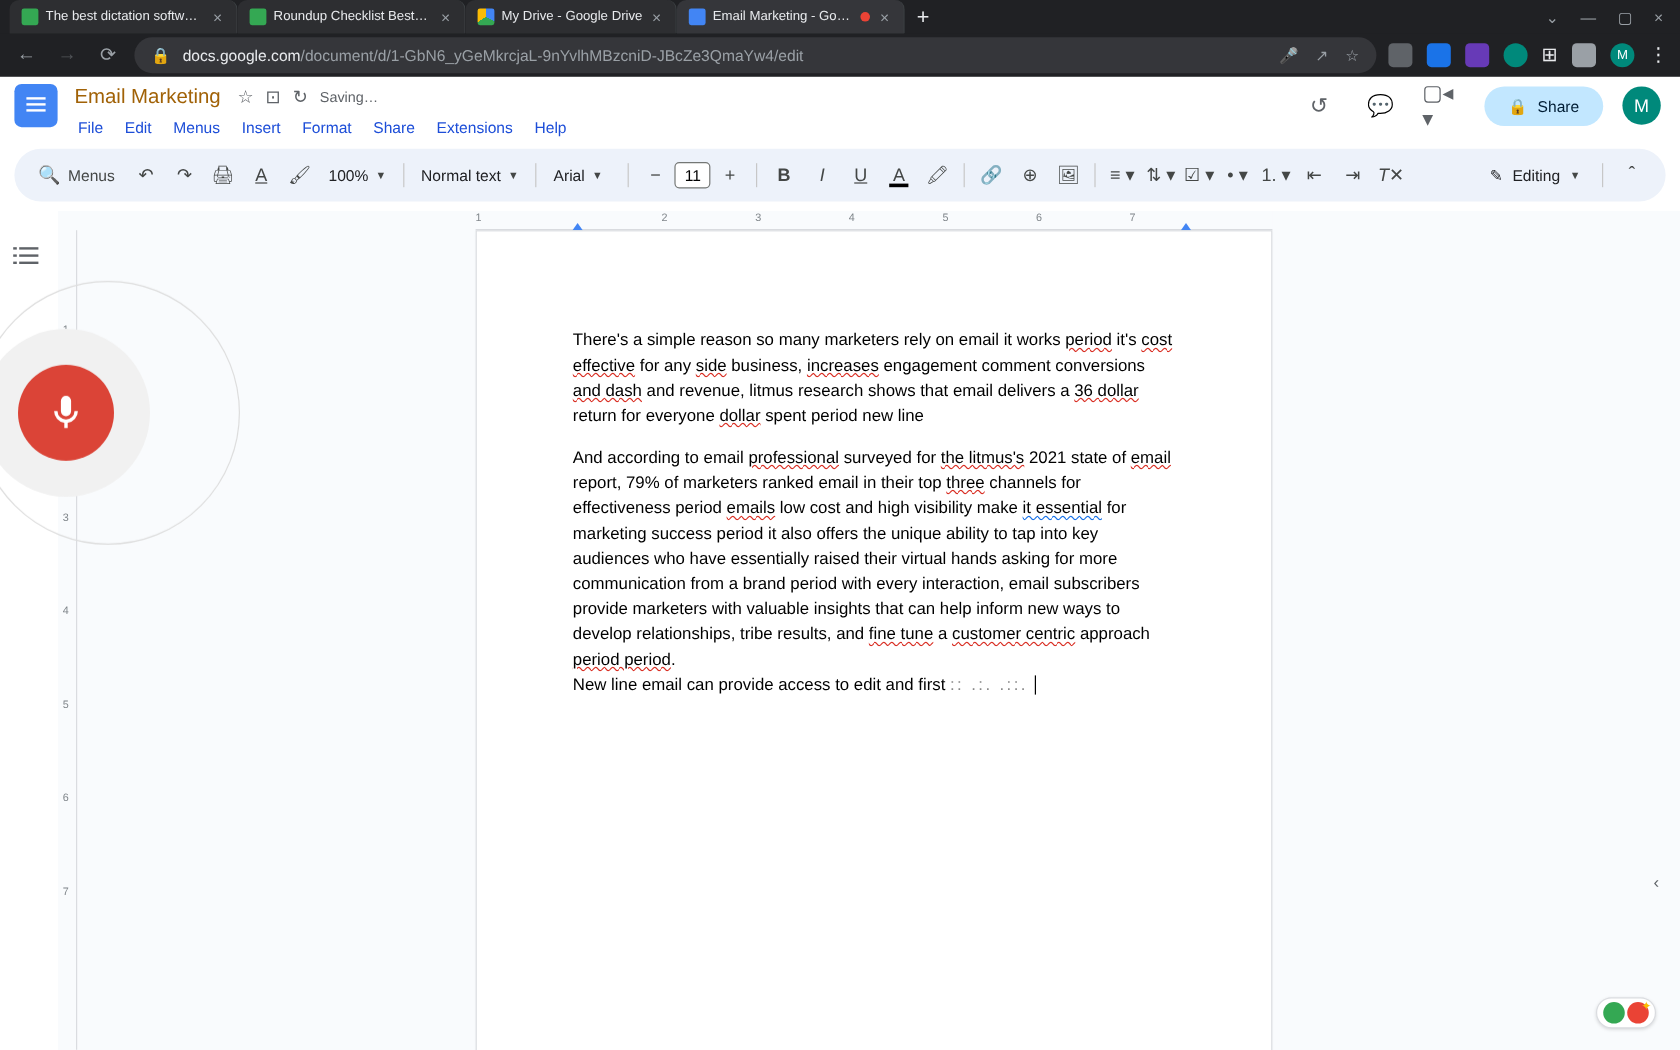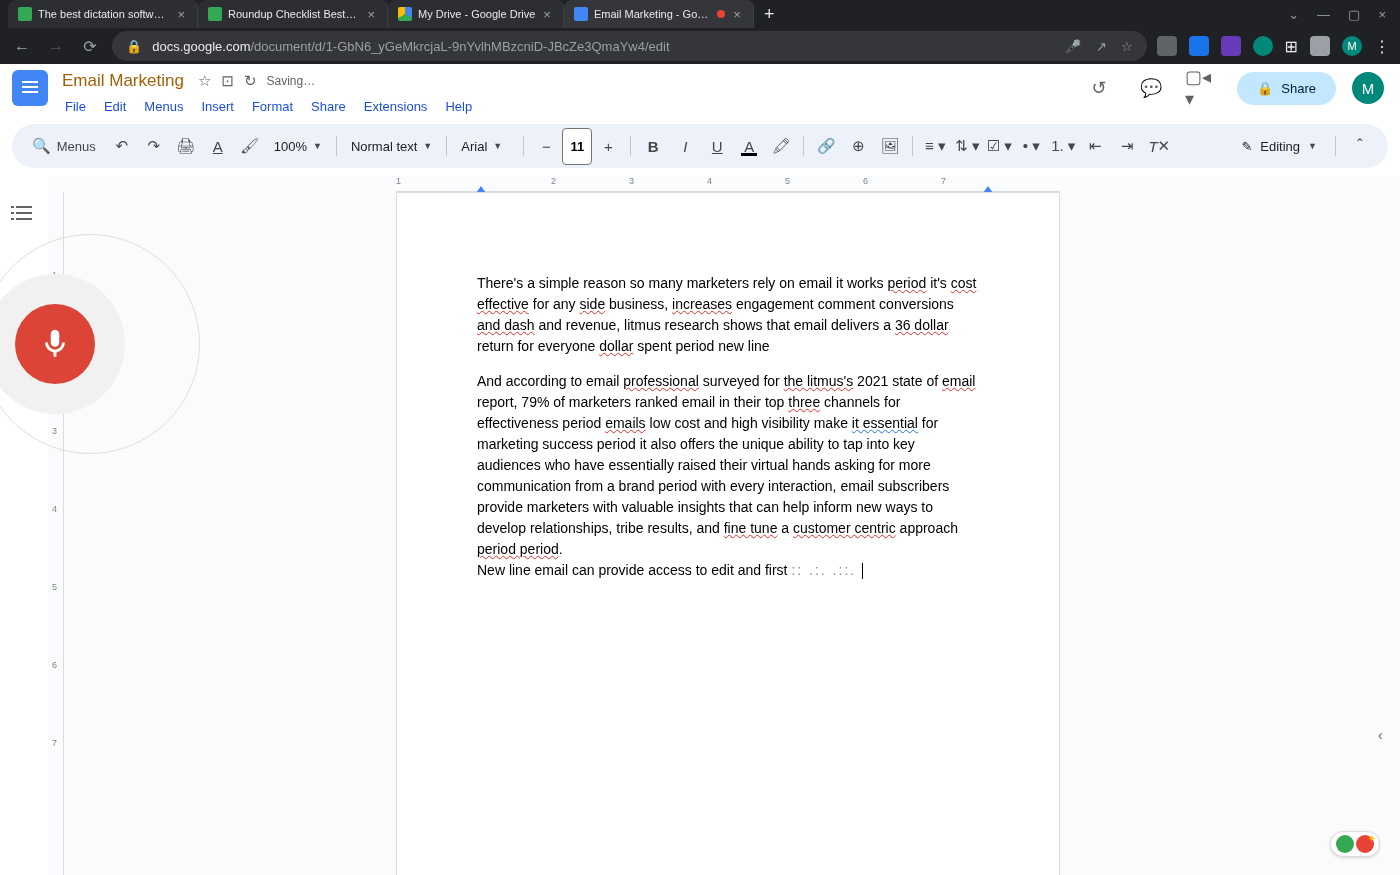--- a/index.html
+++ b/index.html
@@ -42,21 +42,21 @@
 .share-btn { background: #c2e7ff; border-radius: 40px; padding: 9px 20px; display: flex; align-items: center; gap: 8px; font-size: 13px; font-weight: 500; color: #001d35; cursor: pointer; }
 .avatar { width: 32px; height: 32px; border-radius: 50%; background: #00897b; color: #fff; display: flex; align-items: center; justify-content: center; font-size: 15px; font-weight: 500; cursor: pointer; }
 
 
 .toolbar { display: flex; align-items: center; gap: 4px; padding: 4px 12px; height: 44px; background: #edf2fa; border-radius: 28px; margin: 0 12px 8px 12px; }
 .tb-btn { min-width: 28px; height: 28px; display: flex; align-items: center; justify-content: center; color: #444746; cursor: pointer; border-radius: 4px; font-size: 15px; }
 .tb-sep { width: 1px; height: 20px; background: #c7c7c7; margin: 0 4px; }
 .tb-select { display: flex; align-items: center; gap: 6px; padding: 0 6px; font-size: 13px; color: #202124; cursor: pointer; }
 .tb-caret { font-size: 9px; color: #444746; }
 .fsz-box { display: flex; align-items: center; gap: 2px; }
-.fsz-input { width: 30px; height: 37px; text-align: center; border: 1px solid #747775; border-radius: 4px; font-size: 13px; background: #fff; font-weight: bold; }
+.fsz-input { width: 30px; height: 22px; text-align: center; border: 1px solid #747775; border-radius: 4px; font-size: 13px; background: #fff; }
 .tb-color-a { position: relative; }
 .tb-color-a::after { content: ""; position: absolute; bottom: 4px; left: 6px; right: 6px; height: 3px; background: #000; }
 .hl-btn { color: #444746; }
 .editing-btn { margin-left: auto; display: flex; align-items: center; gap: 8px; padding: 4px 10px; border-radius: 4px; cursor: pointer; font-size: 13px; color: #202124; }
 .collapse-btn { width: 32px; height: 32px; display: flex; align-items: center; justify-content: center; color: #444746; cursor: pointer; }
 
 
 .work-area { display: flex; height: calc(100% - 112px); background: #fff; }
 .left-sidebar { width: 48px; display: flex; justify-content: center; padding-top: 22px; }
 .outline-btn { width: 30px; height: 30px; display: flex; flex-direction: column; gap: 4px; align-items: center; justify-content: center; color: #5f6368; cursor: pointer; }

